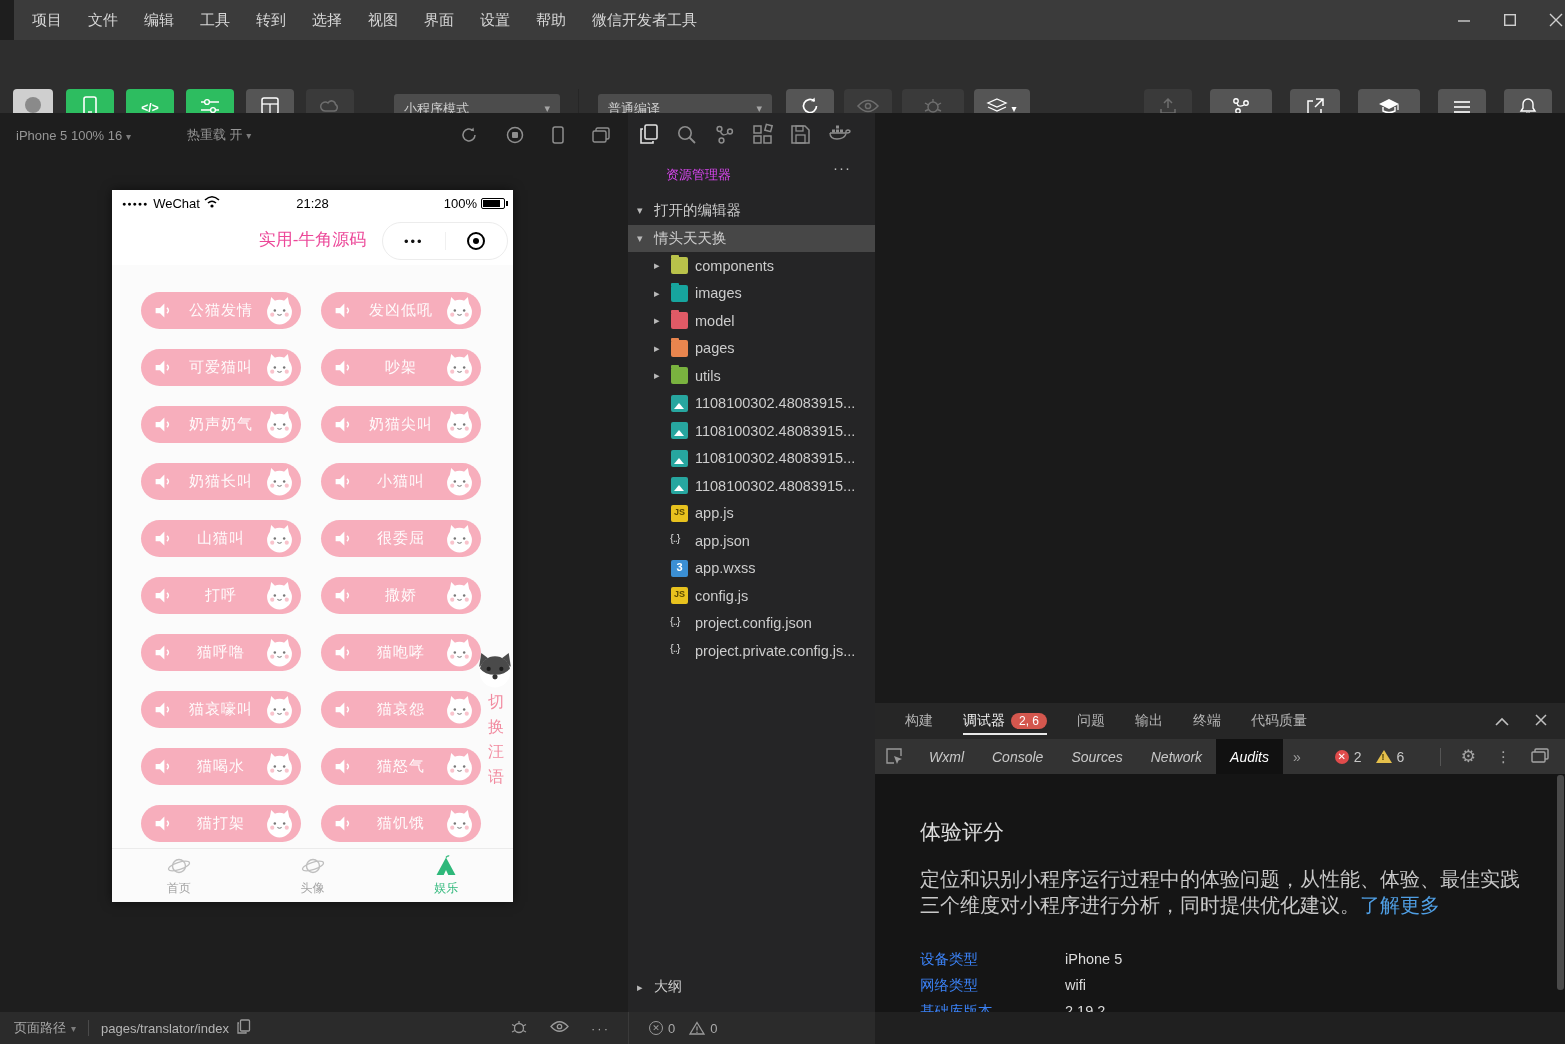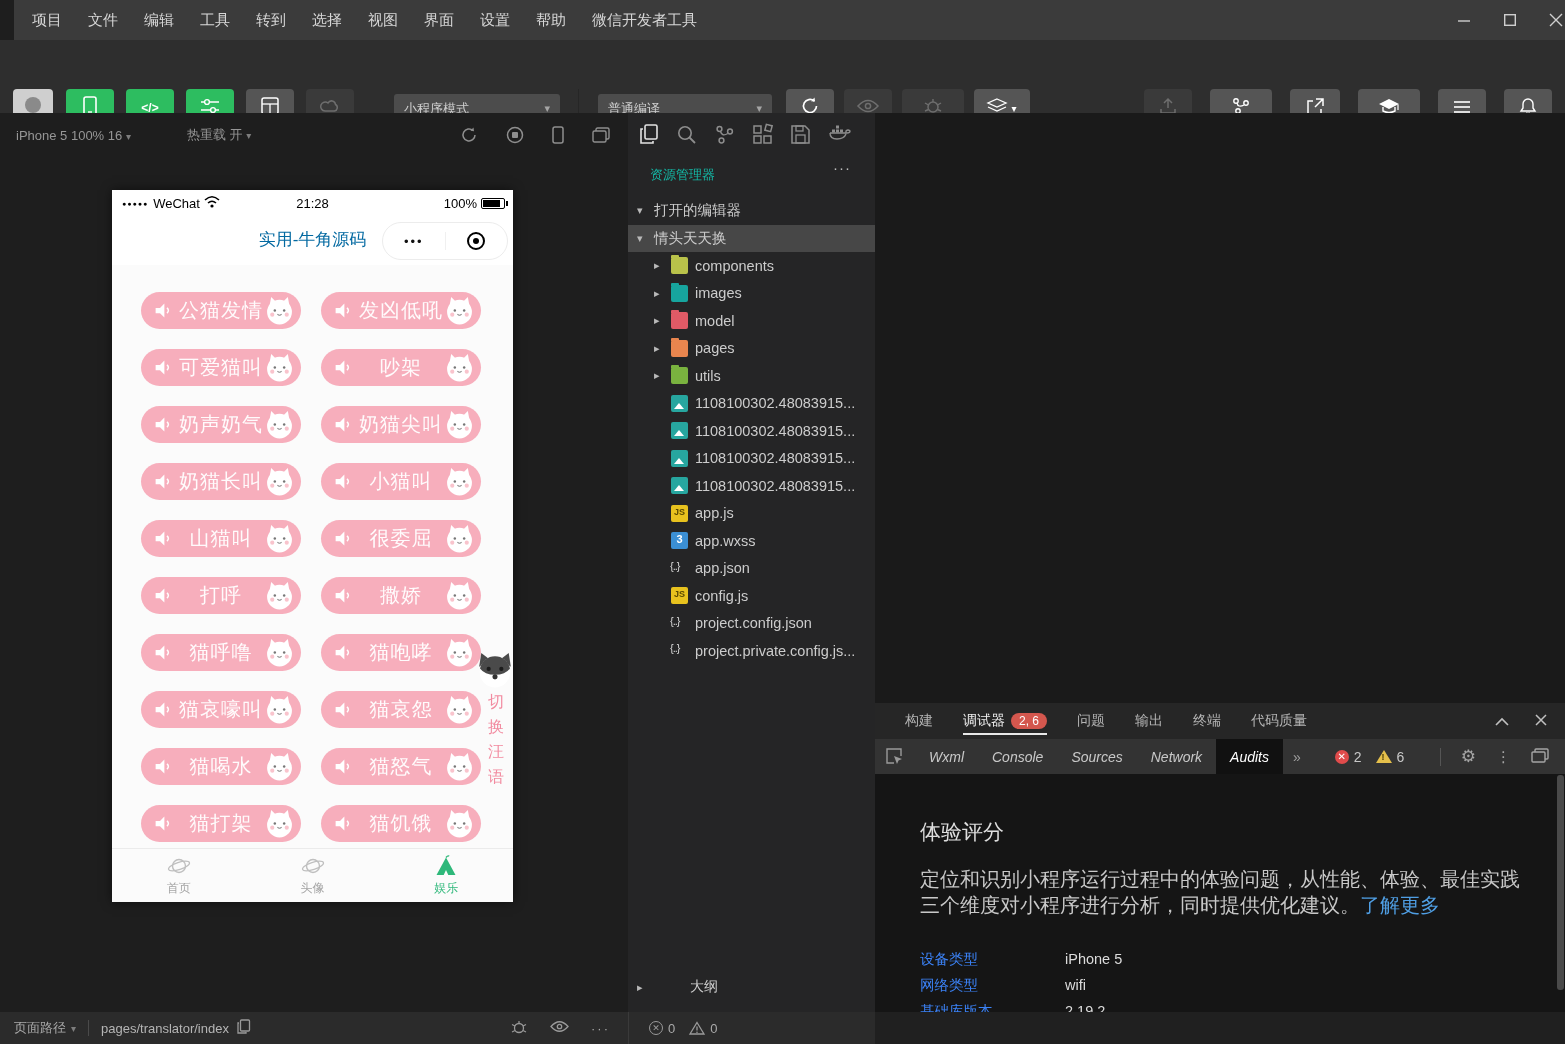--- a/index.html
+++ b/index.html
@@ -52,51 +52,51 @@
   .p-status { position:absolute; left:0; top:0; width:100%; height:26px; display:flex; align-items:center;
     font-size:13px; color:#000; }
   .p-sig { margin-left:10px; font-size:7px; letter-spacing:1px; }
   .p-carrier { margin-left:5px; font-size:13px; }
   .p-time { position:absolute; left:0; right:0; text-align:center; }
   .p-batt-wrap { position:absolute; right:8px; top:0; height:26px; display:flex; align-items:center; gap:4px; }
   .p-batt { position:relative; width:24px; height:11px; border:1px solid #000; border-radius:2px; }
   .p-batt::before { content:""; position:absolute; left:1px; top:1px; bottom:1px; width:17px; background:#000; }
   .p-batt::after { content:""; position:absolute; right:-4px; top:2px; width:2px; height:5px; background:#000; }
   .p-nav { position:absolute; left:0; top:26px; width:100%; height:49px; background:#fff; }
-  .p-title { position:absolute; left:0; right:0; top:12px; text-align:center; font-size:17px; color:#0369a1; }
+  .p-title { position:absolute; left:0; right:0; top:12px; text-align:center; font-size:17px; color:#ec4899; }
   .capsule { position:absolute; right:5px; top:6px; width:126px; height:38px; background:#fff;
     border:1px solid #ececec; border-radius:19px; display:flex; align-items:center; }
   .capsule .dots { flex:1; text-align:center; font-size:13px; letter-spacing:2px; color:#111; }
   .capsule .cdiv { width:1px; height:18px; background:#f0f0f0; }
   .capsule .target { flex:1; display:flex; align-items:center; justify-content:center; }
   .capsule .target .ring { width:18px; height:18px; border:2px solid #000; border-radius:50%; position:relative; }
   .capsule .target .ring::after { content:""; position:absolute; left:4px; top:4px; width:6px; height:6px; background:#000; border-radius:50%; }
   .p-content { position:absolute; left:0; top:75px; width:100%; height:583px; background:#fbfbfb; overflow:hidden; }
   .snd-grid { position:absolute; left:29px; top:27px; width:340px; display:flex; flex-wrap:wrap; column-gap:20px; row-gap:20px; }
   .snd-btn { position:relative; width:160px; height:37px; background:#f7aebc; border-radius:19px;
     display:flex; align-items:center; justify-content:center; }
-  .snd-btn .lbl { color:rgba(255,255,255,.95); font-size:20px; letter-spacing:1px; }
+  .snd-btn .lbl { color:rgba(255,255,255,.95); font-size:15px; letter-spacing:1px; }
   .snd-btn .spk { position:absolute; left:12px; top:8px; width:21px; height:21px; }
   .snd-btn .cat { position:absolute; right:7px; top:4px; width:29px; height:29px; }
   .husky-toggle { position:absolute; left:364px; top:386px; width:38px; height:38px; }
   .bark-label { position:absolute; left:374px; top:428px; width:20px; display:flex; flex-direction:column; gap:7px;
     color:#f28ba0; font-size:16px; line-height:18px; text-align:center; }
   .p-tabbar { position:absolute; left:0; bottom:0; width:100%; height:54px; background:#fbfbfb; border-top:1px solid #ebebeb;
     display:flex; }
   .p-tab { flex:1; display:flex; flex-direction:column; align-items:center; justify-content:center; gap:2px;
     color:#a5a5a5; font-size:12px; }
   .p-tab.active { color:#2eb87a; }
   .p-tab svg { display:block; }
 
   
   .explorer { position:absolute; left:628px; top:113px; width:247px; height:899px; background:#252526; color:#cccccc; }
   .exp-strip { position:absolute; left:0; top:0; width:100%; height:42px; display:flex; align-items:center; gap:19px; padding-left:12px; }
   .exp-strip svg { display:block; }
   .exp-header { position:absolute; left:0; top:48px; width:100%; height:28px; display:flex; align-items:center; }
-  .exp-title { margin-left:22px; font-size:13px; color:#14b8a6; }
+  .exp-title { margin-left:38px; font-size:13px; color:#d946ef; }
   .exp-more { position:absolute; right:24px; top:-2px; color:#bdbdbd; font-size:15px; letter-spacing:1px; }
   .tree { position:absolute; left:0; top:84px; width:100%; }
   .tree-row { position:relative; height:27.5px; display:flex; align-items:center; padding-left:26px; font-size:14.5px; white-space:nowrap; overflow:hidden; }
   .tree-row.lvl0 { padding-left:9px; }
   .tree-row.selected { background:#474747; }
   .twisty { width:17px; flex:0 0 17px; color:#b9b9b9; font-size:11px; }
   .twisty.down::before { content:"▾"; }
   .twisty.right::before { content:"▸"; }
   .ficon { width:17px; height:17px; flex:0 0 17px; margin-right:7px; position:relative; border-radius:2px; }
   .ficon.none { width:0; flex:0 0 0; margin-right:0; }
@@ -109,21 +109,21 @@
   .fc-utils { background:#7ab33f; }
   .fimg { background:#27a69f; }
   .fimg::after { content:""; position:absolute; left:3px; top:8px; border-left:5px solid transparent; border-right:5px solid transparent; border-bottom:6px solid #fff; }
   .fjs { background:#e8c21e; }
   .fjs::after { content:"JS"; position:absolute; left:0; right:0; top:2px; text-align:center; font-size:9px; font-weight:bold; color:#5b4a00; }
   .fjson { background:transparent; }
   .fjson::after { content:"{..}"; position:absolute; left:-1px; top:0px; font-size:11px; color:#d8d8d8; letter-spacing:-1px; }
   .fwxss { background:#3b8fd4; border-radius:2px; }
   .fwxss::after { content:"3"; position:absolute; left:0; right:0; top:1px; text-align:center; font-size:11px; font-weight:bold; color:#fff; }
   .flabel { color:#cccccc; }
-  .outline-row { position:absolute; left:0; bottom:12px; width:100%; height:26px; display:flex; align-items:center; padding-left:9px; font-size:14px;gap:36px; }
+  .outline-row { position:absolute; left:0; bottom:12px; width:100%; height:26px; display:flex; align-items:center; padding-left:9px; font-size:14px; }
 
   
   .editor-area { position:absolute; left:875px; top:113px; width:690px; height:590px; background:#1a1a1a; }
 
   
   .debug { position:absolute; left:875px; top:703px; width:690px; height:341px; background:#151515; }
   .dbg-tabs { position:absolute; left:0; top:0; width:100%; height:36px; background:#262626; display:flex; align-items:center; gap:30px; padding-left:30px; color:#b4b4b4; font-size:14px; }
   .dbg-tab { position:relative; height:36px; display:flex; align-items:center; gap:6px; }
   .dbg-tab.active { color:#f0f0f0; }
   .dbg-tab.active::after { content:""; position:absolute; left:0; right:0; bottom:4px; height:2px; background:#e8e8e8; }
@@ -965,28 +965,28 @@
         </div>
 
         <div class="tree-row">
           <span class="twisty"></span>
           <span class="ficon fjs"></span>
           <span class="flabel">app.js</span>
         </div>
 
         <div class="tree-row">
           <span class="twisty"></span>
+          <span class="ficon fjson"></span>
+          <span class="flabel">app.json</span>
+        </div>
+
+        <div class="tree-row">
+          <span class="twisty"></span>
           <span class="ficon fwxss"></span>
           <span class="flabel">app.wxss</span>
-        </div>
-
-        <div class="tree-row">
-          <span class="twisty"></span>
-          <span class="ficon fjson"></span>
-          <span class="flabel">app.json</span>
         </div>
 
         <div class="tree-row">
           <span class="twisty"></span>
           <span class="ficon fjs"></span>
           <span class="flabel">config.js</span>
         </div>
 
         <div class="tree-row">
           <span class="twisty"></span>

